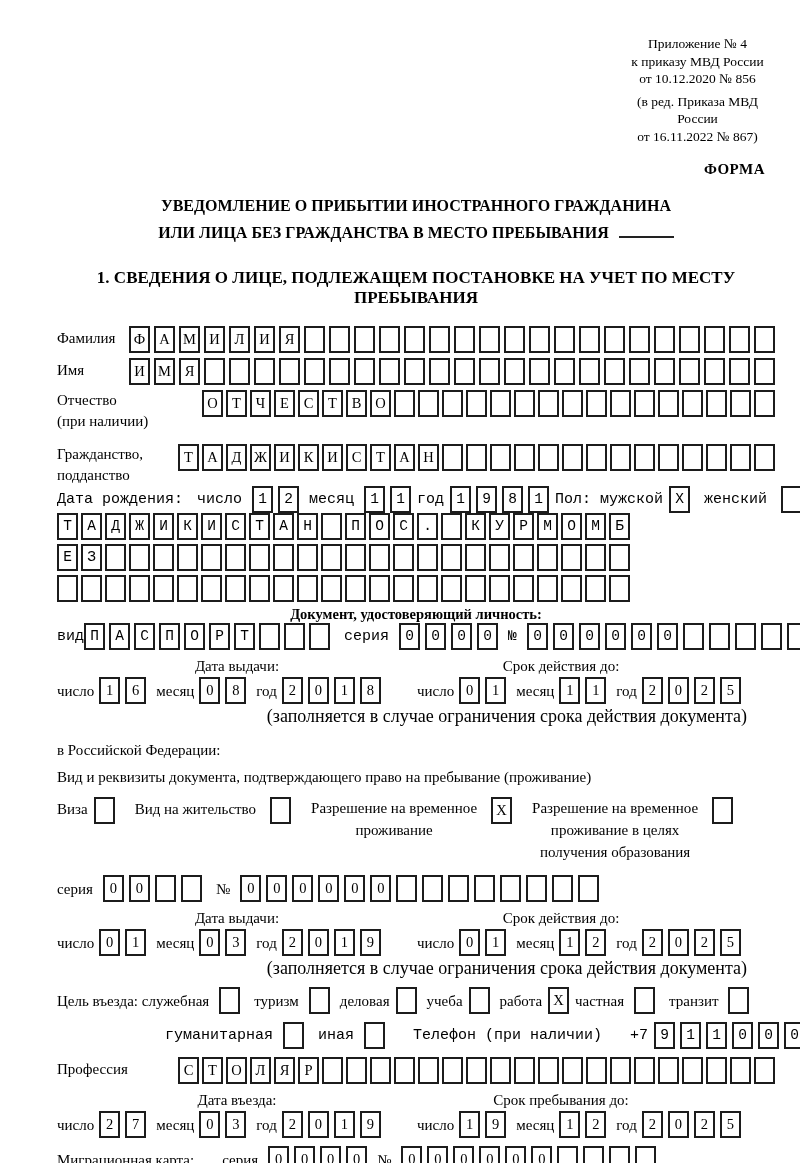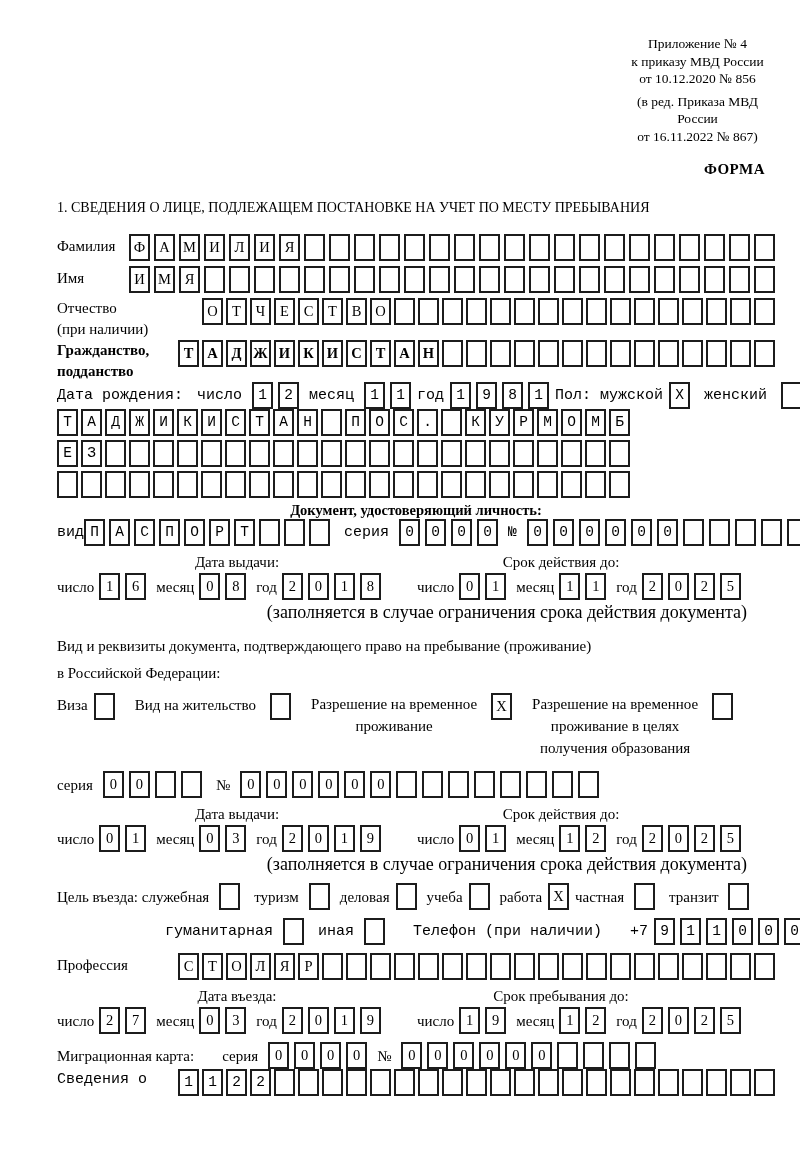--- a/index.html
+++ b/index.html
@@ -8,21 +8,21 @@
   .page{padding:35px 25px 0 57px;}
 
   
   .annex{margin-left:563px;font-size:13.5px;line-height:17.5px;text-align:center;}
   .annex .gap{margin-top:5px;}
   .forma{margin-top:16px;text-align:right;padding-right:10px;font-weight:bold;font-size:15px;letter-spacing:.5px;}
 
   .title{margin-top:14px;text-align:center;font-weight:bold;font-size:16px;line-height:27px;}
   .blank-line{display:inline-block;width:55px;border-bottom:2.5px solid #222;height:13px;margin-left:10px;}
 
-  .section-heading{margin-top:22px;font-weight:normal;font-size:14px;}
+  .section-heading{margin-top:22px;font-weight:bold;font-size:17px;text-align:center;}
 
   
   .frow{display:flex;align-items:flex-start;margin-top:5px;}
   .frow.center{align-items:center;}
   .lbl{line-height:24px;white-space:nowrap;}
   .lbl2{line-height:21px;white-space:nowrap;}
 
   
   .boxes{display:flex;gap:4px;flex-wrap:nowrap;}
   .boxes.tight{gap:3px;}
@@ -48,38 +48,42 @@
   .dategroup{display:flex;align-items:center;}
   .dategroup .lbl{margin-right:5px;}
   .dategroup .boxes{margin-right:10px;}
   .note-right{margin-top:2px;text-align:right;padding-right:28px;font-size:18px;}
 
   .para{margin-top:10px;line-height:27px;}
 
   .chkrow{display:flex;align-items:flex-start;margin-top:6px;}
   .chk-label-multi{text-align:center;line-height:22px;}
   .gap6{margin-left:6px;}.gap10{margin-left:10px;}.gap14{margin-left:14px;}.gap20{margin-left:20px;}.gap28{margin-left:28px;}
-  .mt0{margin-top:0;font-weight:bold;}.mt4{margin-top:0;font-family:Liberation Mono, monospace;}.mt8{margin-top:8px;}
+  .mt0{margin-top:12px;}.mt4{margin-top:0;font-family:Liberation Mono, monospace;}.mt8{margin-top:8px;}
   .mt12{margin-top:12px;}.mt18{margin-top:18px;}
 </style>
 </head>
 <body>
 
 <div class="page">
 
   <div class="annex">
     <div>Приложение № 4</div>
     <div>к приказу МВД России</div>
     <div>от 10.12.2020 № 856</div>
     <div class="gap">(в ред. Приказа МВД России</div>
     <div>от 16.11.2022 № 867)</div>
   </div>
 
   <div class="forma">ФОРМА</div>
 
+  <div class="title">
+    <div>УВЕДОМЛЕНИЕ О ПРИБЫТИИ ИНОСТРАННОГО ГРАЖДАНИНА</div>
+    <div><span>ИЛИ ЛИЦА БЕЗ ГРАЖДАНСТВА В МЕСТО ПРЕБЫВАНИЯ</span><span class="blank-line"></span></div>
+  </div>
 
   <div class="section-heading">1. СВЕДЕНИЯ О ЛИЦЕ, ПОДЛЕЖАЩЕМ ПОСТАНОВКЕ НА УЧЕТ ПО МЕСТУ ПРЕБЫВАНИЯ</div>
 
   <div class="frow mt18">
     <span class="lbl w-surname">Фамилия</span>
     <span class="boxes">
         <span class="cbox">Ф</span>
         <span class="cbox">А</span>
         <span class="cbox">М</span>
         <span class="cbox">И</span>
@@ -398,22 +402,22 @@
           <span class="cbox">2</span>
           <span class="cbox">0</span>
           <span class="cbox">2</span>
           <span class="cbox">5</span>
         </span>
     </div>
   </div>
   <div class="note-right">(заполняется в случае ограничения срока действия документа)</div>
 
   <div class="para">
+    <div>в Российской Федерации:</div>
     <div>Вид и реквизиты документа, подтверждающего право на пребывание (проживание)</div>
-    <div>в Российской Федерации:</div>
   </div>
 
   <div class="chkrow">
     <span class="lbl">Виза</span>
     <span class="boxes gap6">
         <span class="cbox"></span>
       </span>
     <span class="lbl gap20">Вид на жительство</span>
     <span class="boxes gap14">
         <span class="cbox"></span>

